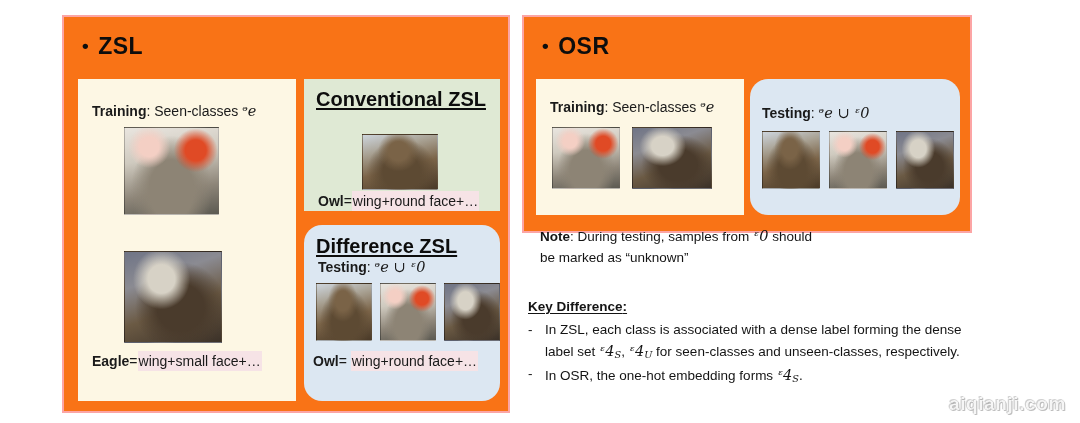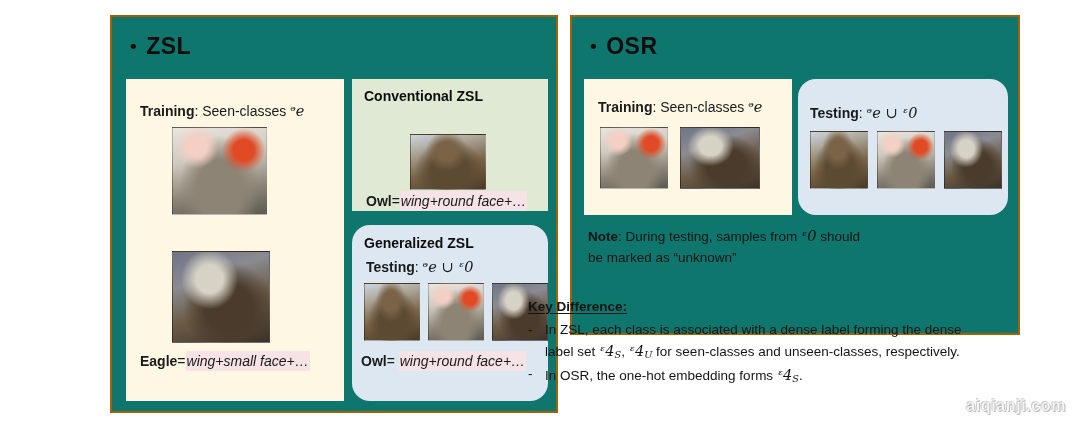--- a/index.html
+++ b/index.html
@@ -12,27 +12,26 @@
     height: 423px;
     position: relative;
     font-family: "Liberation Sans", sans-serif;
     color: #111111;
     overflow: hidden;
   }
 
   
   .panel {
     position: absolute;
-    background: #0f766e;
-    border: 2px solid #a16207;
+    background: #f97316;
+    border: 2px solid #fca5a5;
     box-sizing: border-box;
-    margin-left: 48px;
   }
   #zsl-panel  { left: 62px;  top: 15px; width: 448px; height: 398px; }
-  #osr-panel  { left: 522px; top: 15px; width: 450px; height: 320px; text-decoration: underline; }
+  #osr-panel  { left: 522px; top: 15px; width: 450px; height: 218px; text-decoration: underline; }
 
   .bullet-heading {
     position: absolute;
     left: 18px;
     top: 16px;
     font-size: 23px;
     font-weight: bold;
     letter-spacing: 0.5px;
     color: #0d0d0d;
     white-space: nowrap;
@@ -44,39 +43,39 @@
     vertical-align: 2px;
   }
 
   
   .tint-box { position: absolute; box-sizing: border-box; }
   .cream { background: #fdf7e4; }
   .green { background: #dfe9d4; }
   .blue  { background: #dce7f2; border-radius: 18px; }
 
   .box-title {
-    font-size: 14px;
-    font-weight: bold;
+    font-size: 20px;
+    font-weight: bold;
+    text-decoration: underline;
     text-underline-offset: 2px;
     color: #0d0d0d;
     white-space: nowrap;
   }
   .line {
     font-size: 14px;
     color: #1a1a1a;
     white-space: nowrap;
   }
   .line b { font-weight: bold; }
   .cal {
     font-family: "DejaVu Serif", serif;
     font-style: italic;
     font-size: 14.5px;
   }
   .attr {
-    font-style: italic;
     background: #f6e3e6;
     padding: 2px 1px;
   }
 
   
   .thumb {
     display: block;
     border: 1px solid rgba(0,0,0,0.18);
     box-sizing: border-box;
     background-size: cover;
@@ -138,21 +137,21 @@
   .kd-dash { width: 8px; flex: none; }
   .kd-text { flex: 1; }
 
   .sub { font-size: 0.72em; vertical-align: -0.22em; }
 
   
   #watermark {
     position: absolute;
     right: 14px;
     bottom: 8px;
-    font-size: 16px;
+    font-size: 19px;
     font-weight: bold;
     letter-spacing: 0.6px;
     color: rgba(255,255,255,0.92);
     text-shadow:
       0 0 1px rgba(120,120,120,0.85),
       1px 1px 0 rgba(150,150,150,0.55),
       -1px -1px 0 rgba(170,170,170,0.45);
     pointer-events: none;
   }
 </style>
@@ -189,21 +188,21 @@
 
     <div class="thumb ph-owl" style="position:absolute; left:58px; top:55px; width:76px; height:56px;"></div>
 
     <div class="line" style="position:absolute; left:14px; top:114px;">
       <b>Owl</b><span>=</span><span class="attr">wing+round face+…</span>
     </div>
   </div>
 
   <div class="tint-box blue" style="left:240px; top:208px; width:196px; height:176px;">
 
-    <div class="box-title" style="position:absolute; left:12px; top:10px;">Generalized ZSL</div>
+    <div class="box-title" style="position:absolute; left:12px; top:10px;">Difference ZSL</div>
 
     <div class="line" style="position:absolute; left:14px; top:34px;">
       <b>Testing</b><span>:</span>
       <span class="cal">ᵊe ∪ ᵋ0</span>
     </div>
 
     <div class="thumb-row" style="position:absolute; left:12px; top:58px;">
       <span class="thumb ph-owl" style="width:56px; height:58px;"></span>
       <span class="thumb ph-cat" style="width:56px; height:58px;"></span>
       <span class="thumb ph-eagle" style="width:56px; height:58px;"></span>

